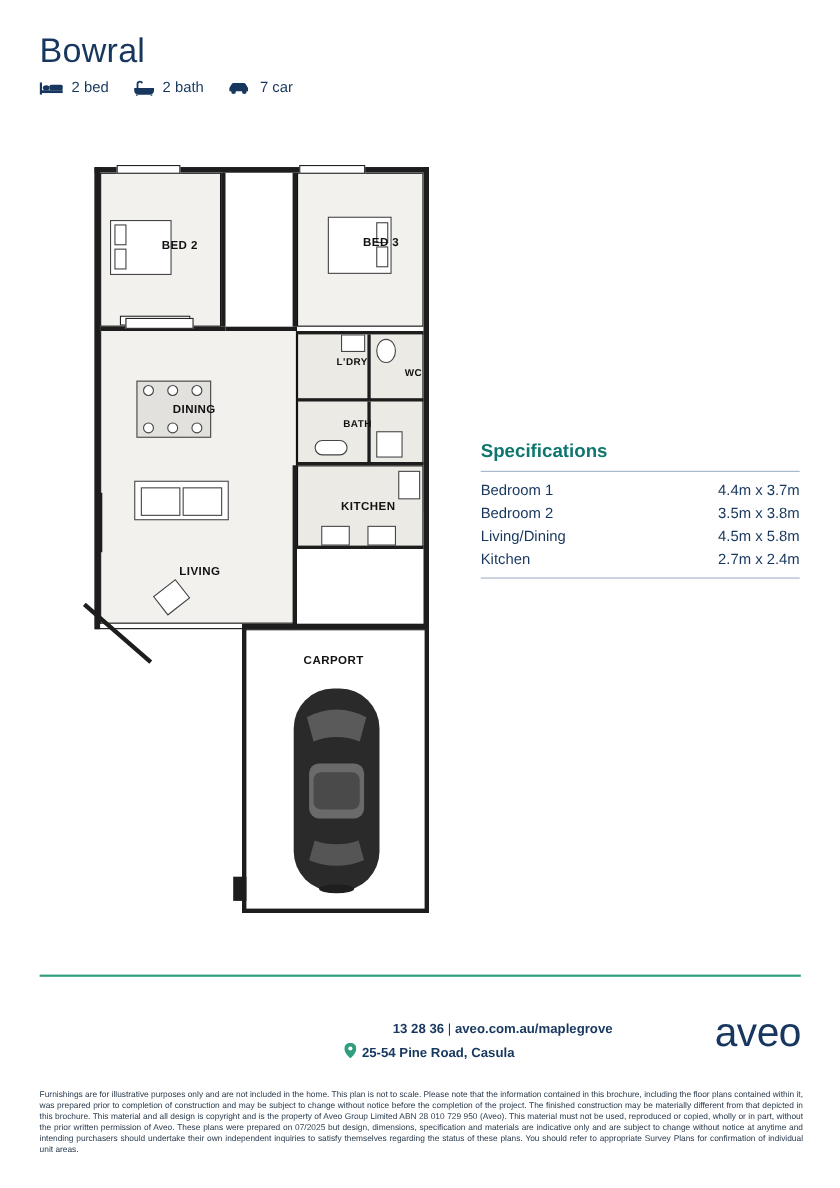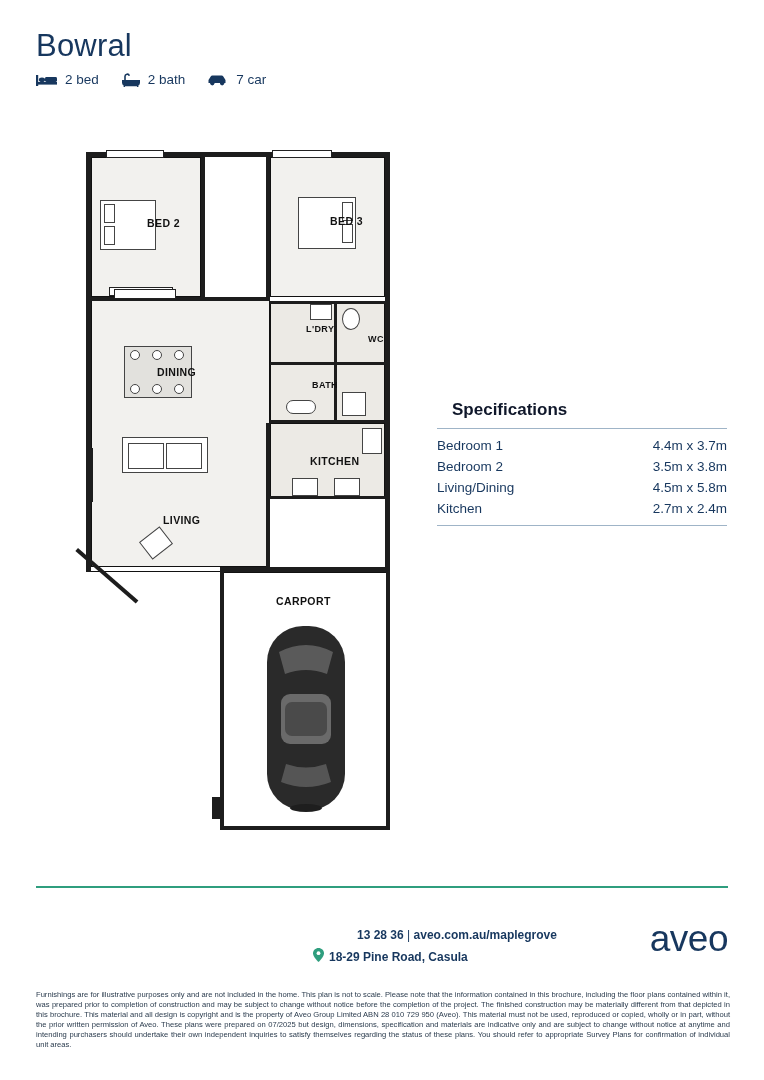--- a/index.html
+++ b/index.html
@@ -34,21 +34,21 @@
     position: absolute; font-size: 10.5px; font-weight: 700; color: #111;
     letter-spacing: 0.4px; white-space: nowrap; margin-left: 24px;
   }
   .label.small { font-size: 9px; }
   .thin { position: absolute; border: 1px solid #222; }
   .fixture { position: absolute; border: 1px solid #444; background: #fff; }
 
   
   .specs { position: absolute; left: 437px; top: 400px; width: 290px; }
   .specs h2 {
-    font-size: 17px; color: #0f172a; font-weight: 700; margin: 0 0 8px 15px;
+    font-size: 17px; color: #0f766e; font-weight: 700; margin: 0 0 8px 0;
   }
   .specs .rule { height: 1px; background: #9fb4c7; margin-bottom: 6px; }
   .specs .rule.bot { margin-top: 6px; margin-bottom: 0; }
   .spec-row {
     display: flex; justify-content: space-between;
     font-size: 13.5px; color: #17375e; padding: 3px 0;
   }
   .spec-row .val { text-align: right; }
 
   
@@ -254,21 +254,21 @@
       <span class="sep">|</span>
       <span>aveo.com.au/maplegrove</span>
     </div>
     <div class="line2">
       <span class="pin">
         <svg width="11" height="14" viewBox="0 0 11 14">
           <path d="M5.5 0 C2.5 0 0 2.4 0 5.3 C0 9.2 5.5 14 5.5 14 C5.5 14 11 9.2 11 5.3 C11 2.4 8.5 0 5.5 0 Z" fill="#2f9e7e"></path>
           <circle cx="5.5" cy="5.2" r="1.9" fill="#ffffff"></circle>
         </svg>
       </span>
-      <span>18-29 Pine Road, Casula</span>
+      <span>25-54 Pine Road, Casula</span>
     </div>
   </div>
 
   <div class="aveo">aveo</div>
 
   <div class="disclaimer">Furnishings are for illustrative purposes only and are not included in the home. This plan is not to scale. Please note that the information contained in this brochure, including the floor plans contained within it, was prepared prior to completion of construction and may be subject to change without notice before the completion of the project. The finished construction may be materially different from that depicted in this brochure. This material and all design is copyright and is the property of Aveo Group Limited ABN 28 010 729 950 (Aveo). This material must not be used, reproduced or copied, wholly or in part, without the prior written permission of Aveo. These plans were prepared on 07/2025 but design, dimensions, specification and materials are indicative only and are subject to change without notice at anytime and intending purchasers should undertake their own independent inquiries to satisfy themselves regarding the status of these plans. You should refer to appropriate Survey Plans for confirmation of individual unit areas.</div>
 
 </div>
 
 </body></html>

